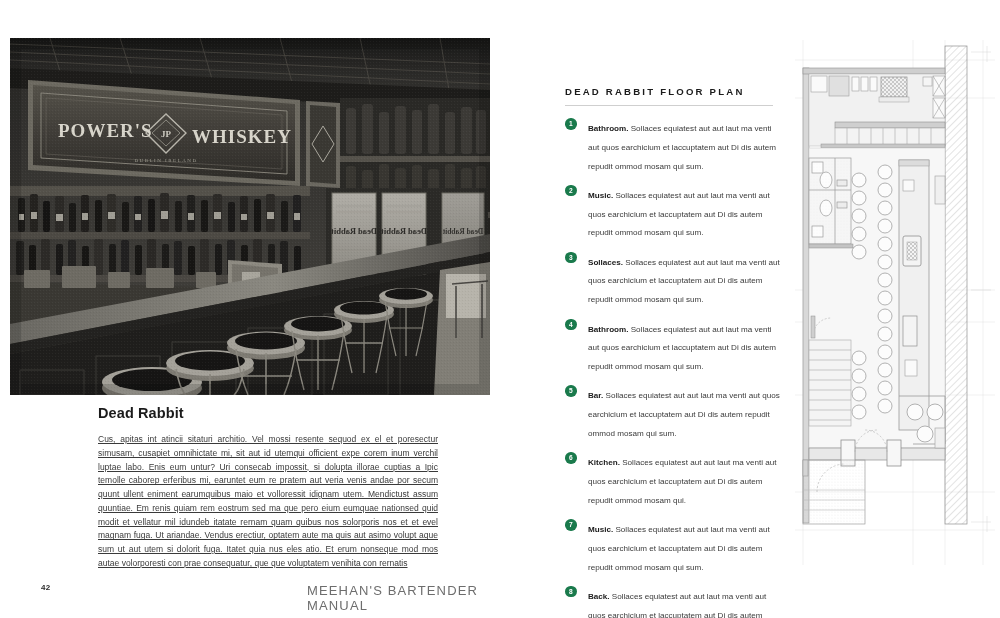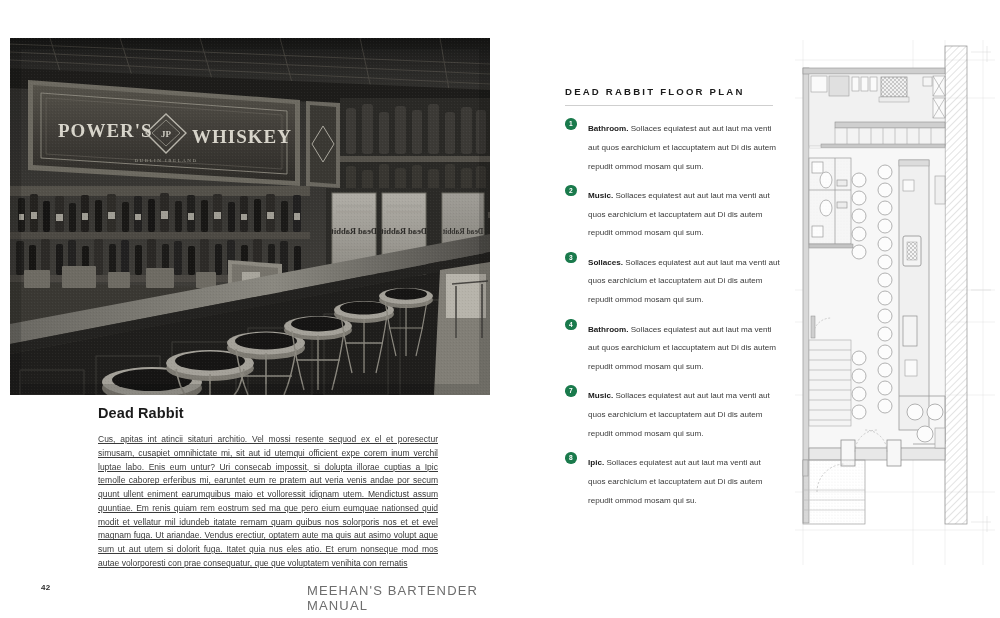--- a/index.html
+++ b/index.html
@@ -480,22 +480,24 @@
   <div class="page-right">
 
     <div class="plan-heading">DEAD RABBIT FLOOR PLAN</div>
     <div class="plan-rule"></div>
 
     <div class="legend" id="legend-list">
         <div class="legend-item"><span class="legend-badge" style="background: rgb(26, 122, 76);">1</span><span class="legend-text"><span class="legend-term">Bathroom.</span><span> Sollaces equiatest aut aut laut ma venti aut quos earchicium et laccuptatem aut Di dis autem repudit ommod mosam qui sum.</span></span></div>
         <div class="legend-item"><span class="legend-badge" style="background: rgb(26, 122, 76);">2</span><span class="legend-text"><span class="legend-term">Music.</span><span> Sollaces equiatest aut aut laut ma venti aut quos earchicium et laccuptatem aut Di dis autem repudit ommod mosam qui sum.</span></span></div>
         <div class="legend-item"><span class="legend-badge" style="background: rgb(26, 122, 76);">3</span><span class="legend-text"><span class="legend-term">Sollaces.</span><span> Sollaces equiatest aut aut laut ma venti aut quos earchicium et laccuptatem aut Di dis autem repudit ommod mosam qui sum.</span></span></div>
         <div class="legend-item"><span class="legend-badge" style="background: rgb(26, 122, 76);">4</span><span class="legend-text"><span class="legend-term">Bathroom.</span><span> Sollaces equiatest aut aut laut ma venti aut quos earchicium et laccuptatem aut Di dis autem repudit ommod mosam qui sum.</span></span></div>
+        <div class="legend-item"><span class="legend-badge" style="background: rgb(26, 122, 76);">5</span><span class="legend-text"><span class="legend-term">Bar.</span><span> Sollaces equiatest aut aut laut ma venti aut quos earchicium et laccuptatem aut Di dis autem repudit ommod mosam qui sum.</span></span></div>
+        <div class="legend-item"><span class="legend-badge" style="background: rgb(26, 122, 76);">6</span><span class="legend-text"><span class="legend-term">Kitchen.</span><span> Sollaces equiatest aut aut laut ma venti aut quos earchicium et laccuptatem aut Di dis autem repudit ommod mosam qui.</span></span></div>
         <div class="legend-item"><span class="legend-badge" style="background: rgb(26, 122, 76);">7</span><span class="legend-text"><span class="legend-term">Music.</span><span> Sollaces equiatest aut aut laut ma venti aut quos earchicium et laccuptatem aut Di dis autem repudit ommod mosam qui sum.</span></span></div>
-        <div class="legend-item"><span class="legend-badge" style="background: rgb(26, 122, 76);">8</span><span class="legend-text"><span class="legend-term">Ipic.</span><span> Sollaces equiatest aut aut laut ma venti aut quos earchicium et laccuptatem aut Di dis autem repudit ommod mosam qui su.</span></span></div>
+        <div class="legend-item"><span class="legend-badge" style="background: rgb(26, 122, 76);">8</span><span class="legend-text"><span class="legend-term">Back.</span><span> Sollaces equiatest aut aut laut ma venti aut quos earchicium et laccuptatem aut Di dis autem repudit ommod mosam qui su.</span></span></div>
       </div>
 
     <div class="plan-drawing">
       <svg viewBox="0 0 200 525" preserveAspectRatio="xMidYMid meet">
         <defs>
           <pattern id="hatch45" width="5" height="5" patternUnits="userSpaceOnUse" patternTransform="rotate(45)">
             <line x1="0" y1="0" x2="0" y2="5" stroke="#b9b9b9" stroke-width="0.8"></line>
           </pattern>
           <pattern id="dots" width="3" height="3" patternUnits="userSpaceOnUse">
             <circle cx="1" cy="1" r="0.35" fill="#bdbdbd"></circle>

